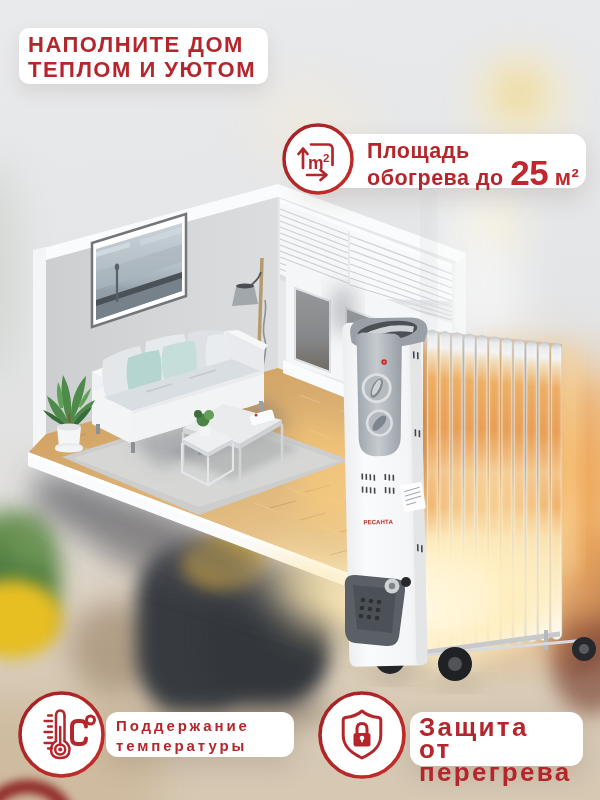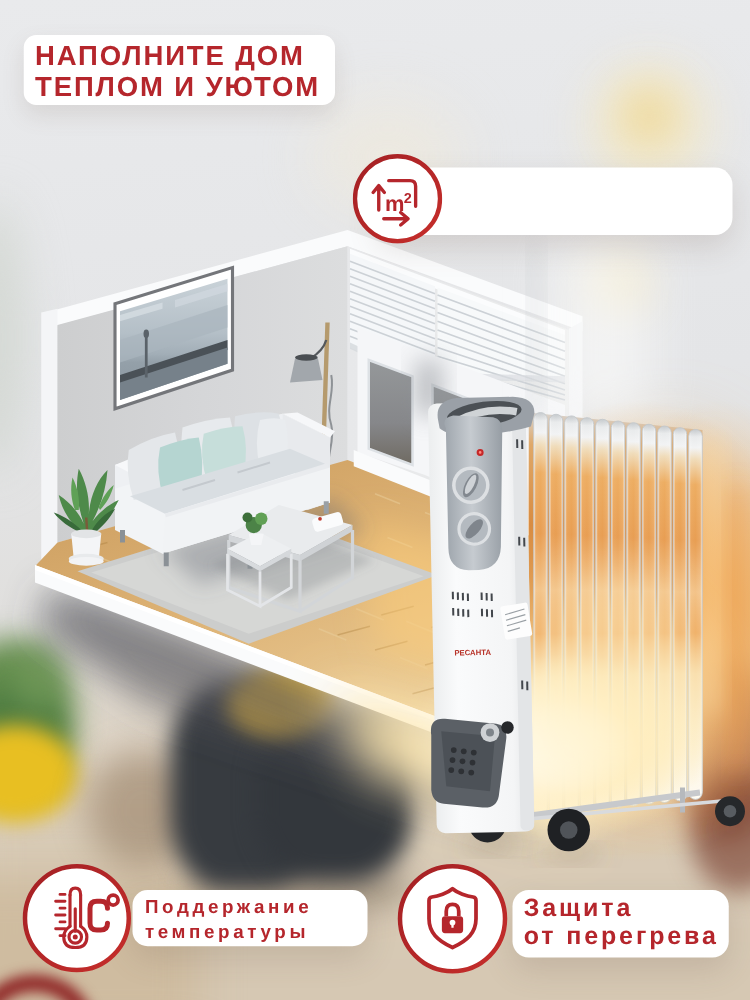--- a/index.html
+++ b/index.html
@@ -365,20 +365,21 @@
   </g>
   <circle cx="392" cy="586" r="7.5" fill="#cfd2d5"></circle>
       <circle cx="392" cy="586" r="3.2" fill="#7e848a"></circle>
   <circle cx="406" cy="582" r="5" fill="#26282b"></circle>
   </svg>
 
   <div style="position:absolute;left:19px;top:28px;width:249px;height:56px;background:#fff;border-radius:10px;box-shadow:0 8px 18px rgba(120,100,90,0.15);"></div>
   <div class="red" style="position:absolute;left:28px;top:31.6px;font-size:22px;line-height:25.4px;letter-spacing:1.5px;">НАПОЛНИТЕ&nbsp;ДОМ<br>ТЕПЛОМ&nbsp;И&nbsp;УЮТОМ</div>
 
   <div class="pill" style="left:302px;top:134px;width:284px;height:54px;"></div>
+  <div class="red" style="position:absolute;left:367px;top:140px;font-size:21.5px;line-height:22.4px;letter-spacing:0.5px;">Площадь<br><span style="vertical-align:baseline;">обогрева до </span><span style="font-size:35px;color:#c1272d;letter-spacing:-0.5px;">25</span><span style="font-size:22px;color:#c1272d;"> м²</span></div>
   <svg style="position:absolute;left:282px;top:123px" width="72" height="72" viewBox="0 0 72 72">
     <defs>
         <linearGradient id="ring" x1="0" y1="0" x2="1" y2="1">
           <stop offset="0" stop-color="#a32024"></stop>
           <stop offset="1" stop-color="#c62e2b"></stop>
         </linearGradient>
       </defs>
     <circle cx="36" cy="36" r="34" fill="#fff" stroke="url(#ring)" stroke-width="3.5"></circle>
     <g stroke="#b5262c" stroke-width="2.7" fill="none" stroke-linecap="round" stroke-linejoin="round">
       <path d="M21,45 L21,26 M16.5,31 L21,25.5 L25.5,31"></path>
@@ -400,21 +401,21 @@
       <path d="M31,25.5 L35,25.5 M27.5,31 L35,31 M31,36.5 L35,36.5 M27.5,42 L35,42 M31,47.5 L35,47.5 M27.5,53 L35,53 M31,58.5 L35,58.5" stroke-width="2.3"></path>
     </g>
     <circle cx="43.2" cy="59.5" r="5" fill="none" stroke="#b5262c" stroke-width="2.5"></circle>
     <circle cx="43.2" cy="59.5" r="2" fill="#b5262c"></circle>
     <path d="M43.2,55 L43.2,37" stroke="#b5262c" stroke-width="2.5" stroke-linecap="round"></path>
     <path d="M69,36.5 Q69,31 63.5,31 L60.5,31 Q55,31 55,36.5 L55,48.5 Q55,54 60.5,54 L63.5,54 Q69,54 69,48.5" fill="none" stroke="#b5262c" stroke-width="4" stroke-linecap="round"></path>
     <circle cx="73.5" cy="30" r="4" fill="none" stroke="#b5262c" stroke-width="3"></circle>
   </svg>
 
   <div class="pill" style="left:410px;top:712px;width:173px;height:54px;border-radius:13px;"></div>
-  <div class="red" style="position:absolute;left:419px;top:716.1px;font-size:20px;line-height:22.3px;letter-spacing:2.3px;">Защита<br>от перегрева</div>
+  <div class="red" style="position:absolute;left:419px;top:716.1px;font-size:26px;line-height:22.3px;letter-spacing:2.3px;">Защита<br>от перегрева</div>
   <svg style="position:absolute;left:317px;top:690px" width="90" height="90" viewBox="0 0 90 90">
     <circle cx="45" cy="45" r="42" fill="#fff" stroke="url(#ring)" stroke-width="3.6"></circle>
     <path d="M45,21 C41,24.5 33.5,27 28.5,27.6 C27,27.8 26.2,28.8 26.2,30.5 L26.2,45 C26.2,56 33,62.5 45,68 C57,62.5 63.8,56 63.8,45 L63.8,30.5 C63.8,28.8 63,27.8 61.5,27.6 C56.5,27 49,24.5 45,21 Z" fill="none" stroke="#b5262c" stroke-width="3" stroke-linejoin="round"></path>
     <rect x="36.5" y="43" width="17" height="13.5" rx="2.5" fill="#b5262c"></rect>
     <path d="M40,43 L40,39 Q40,33.5 45,33.5 Q50,33.5 50,39 L50,43" fill="none" stroke="#b5262c" stroke-width="3"></path>
     <circle cx="45" cy="48" r="2.3" fill="#fff"></circle>
       <rect x="44.1" y="48" width="1.8" height="4.2" fill="#fff"></rect>
   </svg>
 </div>
 

